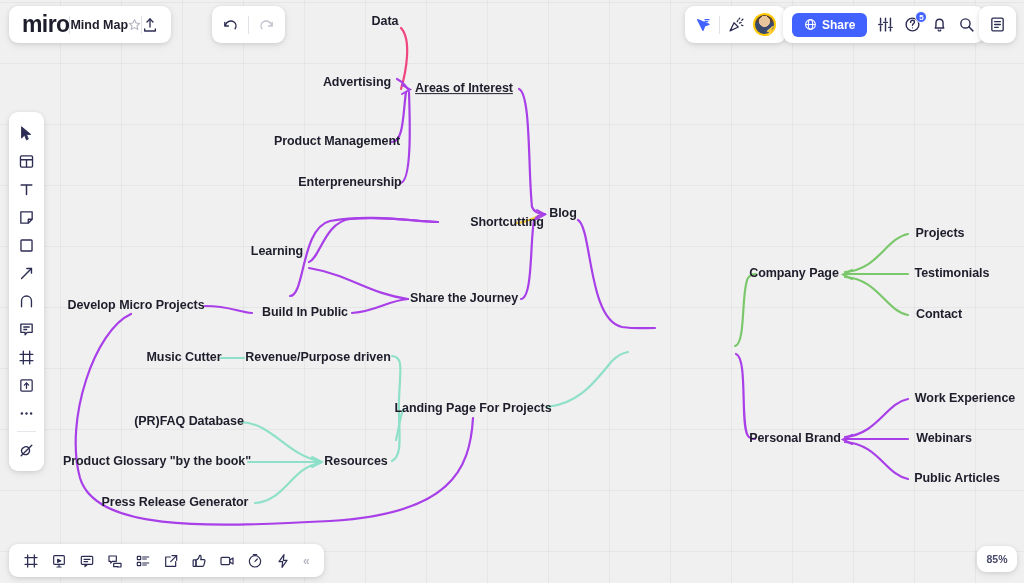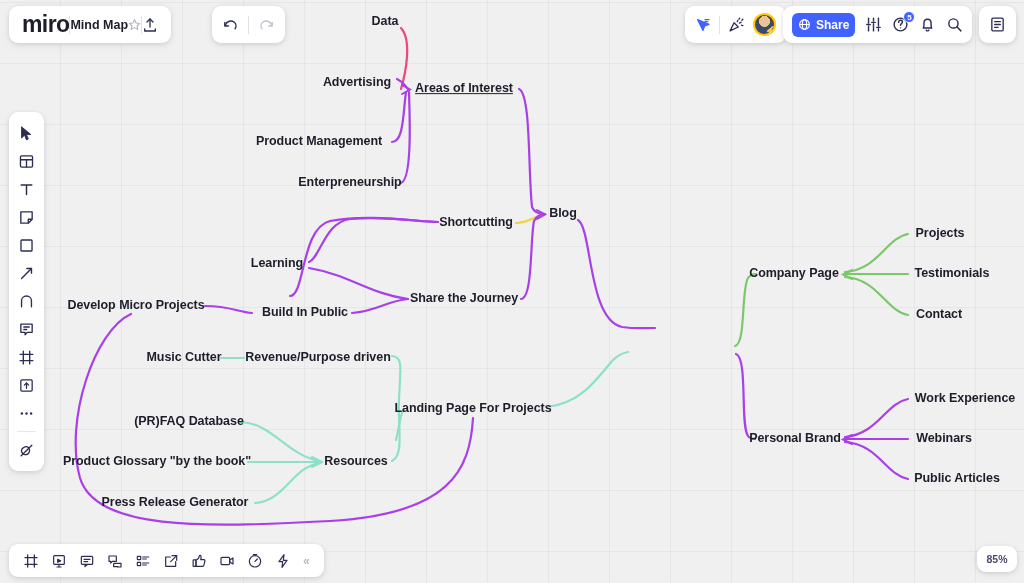--- a/index.html
+++ b/index.html
@@ -70,21 +70,21 @@
     position: relative;
   }
   #avatar .bolt {
     position: absolute; right: -3px; bottom: -2px;
     font-size: 9px; color: #ffc800; line-height: 1;
     text-shadow: 0 0 1px #fff;
   }
   #actions-panel { left: 783px; top: 6px; height: 37px; padding: 0 9px; gap: 10px; }
   #share-btn {
     background: #4262ff; color: #fff; border-radius: 6px;
-    height: 24px; padding: 0 6px; display: flex; align-items: center; gap: 5px;
+    height: 24px; padding: 0 12px; display: flex; align-items: center; gap: 5px;
     font-size: 12px; font-weight: bold; cursor: pointer; border: none;
     font-family: "Liberation Sans", sans-serif;
   }
   .badge {
     position: absolute; top: -5px; right: -6px;
     background: #4262ff; color: #fff;
     font-size: 8px; font-weight: bold;
     min-width: 12px; height: 12px; border-radius: 7px;
     display: flex; align-items: center; justify-content: center;
     padding: 0 2px; border: 1.5px solid #fff;
@@ -171,25 +171,25 @@
 
       <path d="M131 314 C95 330 64 420 80 478 C96 530 200 528 330 521
                C450 514 470 470 473 418" stroke="#a83fe8" stroke-width="2.2"></path>
 
       <path d="M413 521 C560 518 640 460 652 380 C655 366 657 358 660 352" stroke="#a83fe8" stroke-width="2.2" opacity="0"></path>
     </svg>
 
 
     <div class="node" style="left:385px; top:22px;"><span>Data</span></div>
     <div class="node" style="left:357px; top:83px;"><span>Advertising</span></div>
-    <div class="node" style="left:319px; top:142px;text-align:right;"><span>Product Management</span></div>
+    <div class="node" style="left:337px; top:142px;text-align:right;"><span>Product Management</span></div>
     <div class="node" style="left:350px; top:183px;"><span>Enterpreneurship</span></div>
     <div class="node" style="left:464px; top:89px;text-decoration:underline;"><span>Areas of Interest</span></div>
-    <div class="node" style="left:476px; top:223px;"><span>Shortcutting</span></div>
-    <div class="node" style="left:277px; top:264px;"><span>Learning</span></div>
+    <div class="node" style="left:507px; top:223px;"><span>Shortcutting</span></div>
+    <div class="node" style="left:277px; top:252px;"><span>Learning</span></div>
     <div class="node" style="left:305px; top:313px;"><span>Build In Public</span></div>
     <div class="node" style="left:136px; top:306px;"><span>Develop Micro Projects</span></div>
     <div class="node" style="left:464px; top:299px;"><span>Share the Journey</span></div>
     <div class="node" style="left:563px; top:214px;"><span>Blog</span></div>
     <div class="node" style="left:794px; top:274px;"><span>Company Page</span></div>
     <div class="node" style="left:940px; top:234px;"><span>Projects</span></div>
     <div class="node" style="left:952px; top:274px;"><span>Testimonials</span></div>
     <div class="node" style="left:939px; top:315px;"><span>Contact</span></div>
     <div class="node" style="left:795px; top:439px;"><span>Personal Brand</span></div>
     <div class="node" style="left:965px; top:399px;"><span>Work Experience</span></div>

